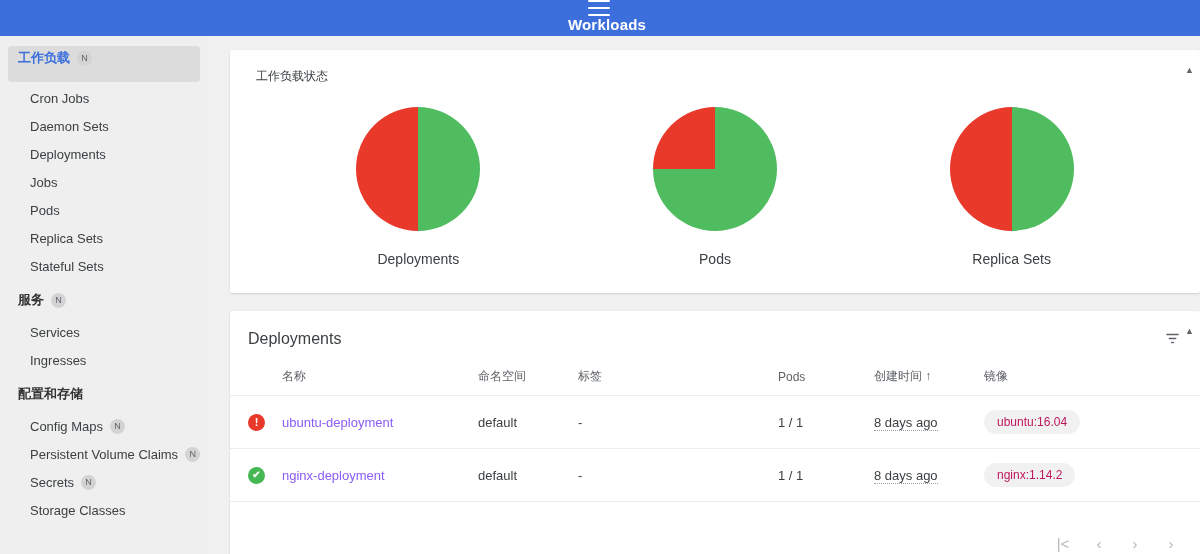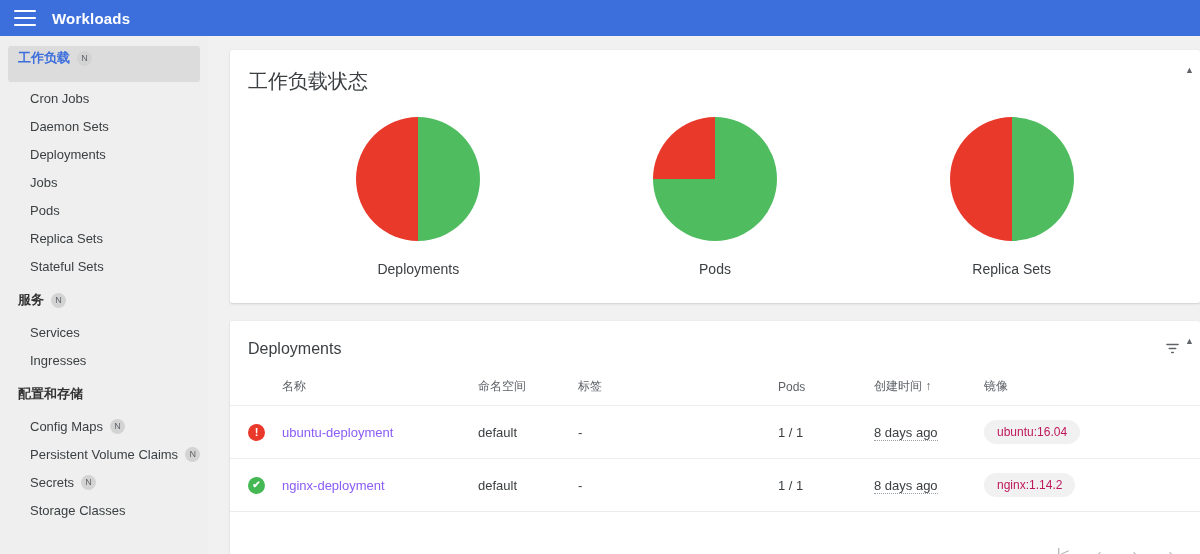--- a/index.html
+++ b/index.html
@@ -13,20 +13,21 @@
 
   
   .appbar {
     height: 36px;
     background: #3d6fdc;
     display: flex;
     align-items: center;
     padding: 0 0 0 14px;
     position: relative;
     z-index: 30;
+    flex-direction: column;
   }
   .hamburger {
     width: 22px; height: 16px;
     display: flex; flex-direction: column; justify-content: space-between;
     cursor: pointer;
     margin-right: 16px;
   }
   .hamburger span {
     display: block; height: 2px; width: 100%;
     background: #ffffff; border-radius: 1px;
@@ -112,21 +113,21 @@
   .card-head {
     display: flex;
     align-items: center;
     justify-content: space-between;
     padding: 18px 18px 0 18px;
   }
   .card-title {
     font-size: 16px;
     color: #3c4043;
   }
-  .card-title.cn { font-size: 20px; font-weight: normal; }
+  .card-title.cn { font-size: 12px; font-weight: normal; margin-left: 8px; }
   .head-actions { display: flex; align-items: center; gap: 14px; }
 
   .chev {
     color: #5f6368;
     font-size: 9px;
     line-height: 1;
     cursor: pointer;
     user-select: none;
   }
   .chev-abs { position: absolute; top: 16px; right: 6px; }

